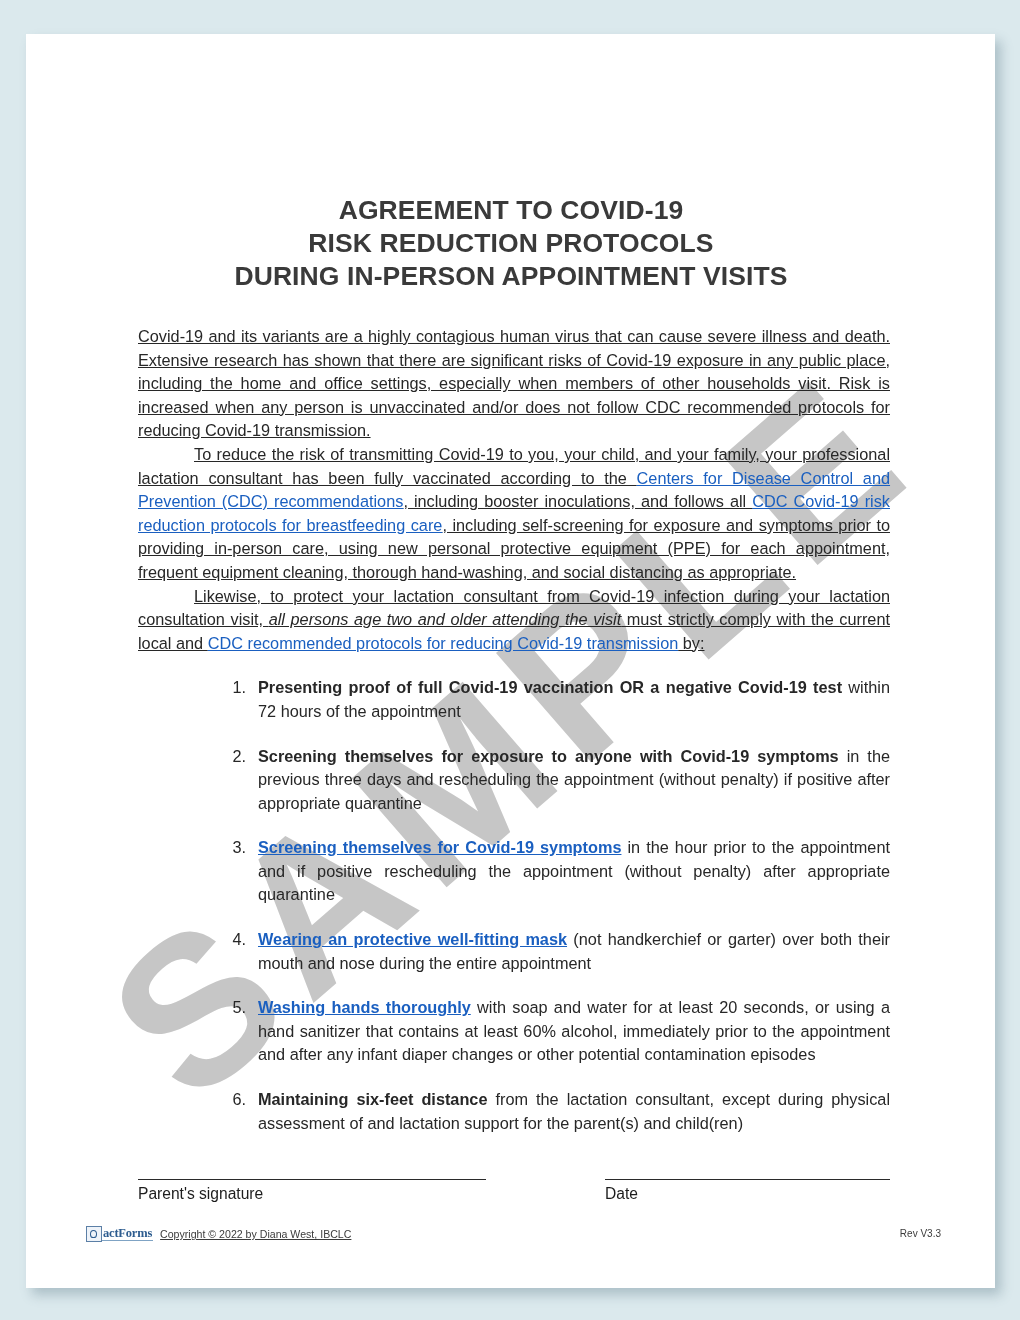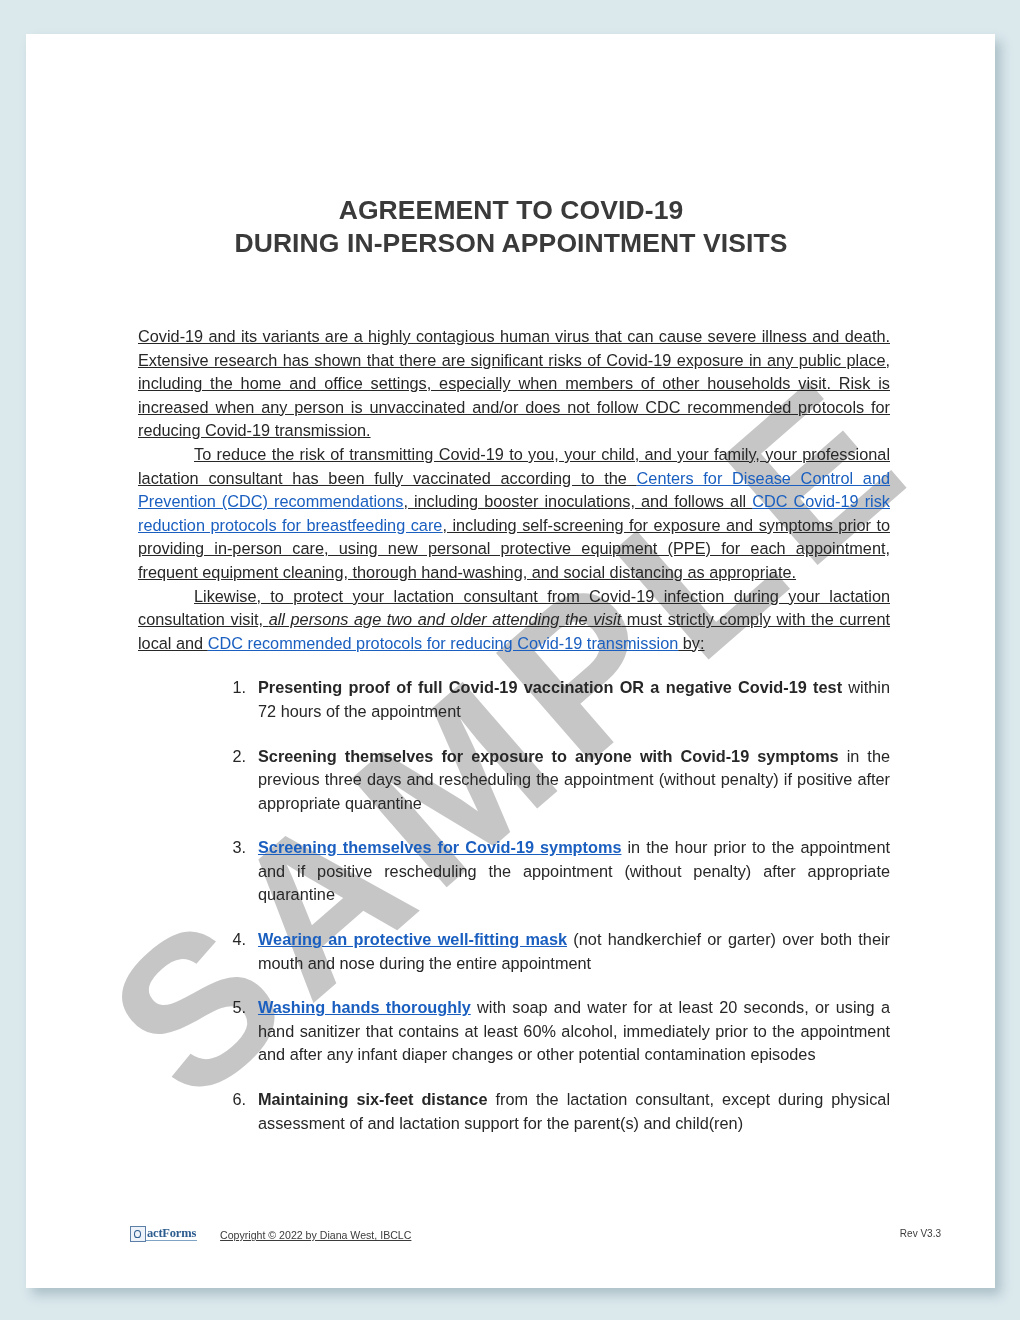--- a/index.html
+++ b/index.html
@@ -168,23 +168,22 @@
     left: 60px;
     top: 1192px;
     width: 855px;
     height: 22px;
   }
   .footer-left {
     position: absolute;
     left: 0;
     top: 0;
     display: flex;
-    align-items: flex-end;
-    gap: 23px;
-    margin-left: 44px;
+    align-items: center;
+    gap: 7px;
   }
   .logo {
     display: flex;
     align-items: center;
     height: 16px;
   }
   .logo-mark {
     width: 14px;
     height: 14px;
     border: 1px solid #5b7fa6;
@@ -232,20 +231,21 @@
 <body>
 
 <div class="page">
 
   <div class="watermark">SAMPLE</div>
 
   <div class="content">
 
     <div class="doc-title">
       <span class="tline">AGREEMENT TO COVID-19</span>
+      <span class="tline">RISK REDUCTION PROTOCOLS</span>
       <span class="tline">DURING IN-PERSON APPOINTMENT VISITS</span>
     </div>
 
     <div class="body-block">
 
       <p class="para"><span>Covid-19 and its variants are a highly contagious human virus that can cause severe illness and death. Extensive research has shown that there are significant risks of Covid-19 exposure in any public place, including the home and office settings, especially when members of other households visit. Risk is increased when any person is unvaccinated and/or does not follow CDC recommended protocols for reducing Covid-19 transmission.</span></p>
 
       <p class="para indent"><span>To reduce the risk of transmitting Covid-19 to you, your child, and your family, your professional lactation consultant has been fully vaccinated according to the </span><a class="doclink" href="#">Centers for Disease Control and Prevention (CDC) recommendations</a><span>, including booster inoculations, and follows all </span><a class="doclink" href="#">CDC Covid-19 risk reduction protocols for breastfeeding care</a><span>, including self-screening for exposure and symptoms prior to providing in-person care, using new personal protective equipment (PPE) for each appointment, frequent equipment cleaning, thorough hand-washing, and social distancing as appropriate.</span></p>
 
       <p class="para indent"><span>Likewise, to protect your lactation consultant from Covid-19 infection during your lactation consultation visit, </span><span class="ital">all persons age two and older attending the visit</span><span> must strictly comply with the current local and </span><a class="doclink" href="#">CDC recommended protocols for reducing Covid-19 transmission</a><span> by:</span></p>
@@ -282,20 +282,32 @@
             <span class="num">6.</span>
             <span class="item-text"><span class="bold">Maintaining six-feet distance</span><span> from the lactation consultant, except during physical assessment of and lactation support for the parent(s) and child(ren)</span></span>
           </li>
 
         </ol>
       </div>
 
 
     </div>
 
+    <div class="sig-area">
+      <div class="sig-row">
+        <div class="sig-block left">
+          <div class="sig-line"></div>
+          <div class="sig-label">Parent's signature</div>
+        </div>
+        <div class="sig-block right">
+          <div class="sig-line"></div>
+          <div class="sig-label">Date</div>
+        </div>
+      </div>
+    </div>
 
     <div class="footer">
       <div class="footer-left">
         <div class="logo">
           <span class="logo-mark"></span>
           <span class="logo-word">actForms</span>
         </div>
         <div class="copyright">Copyright © 2022 by Diana West, IBCLC</div>
       </div>
       <div class="revision">Rev V3.3</div>

